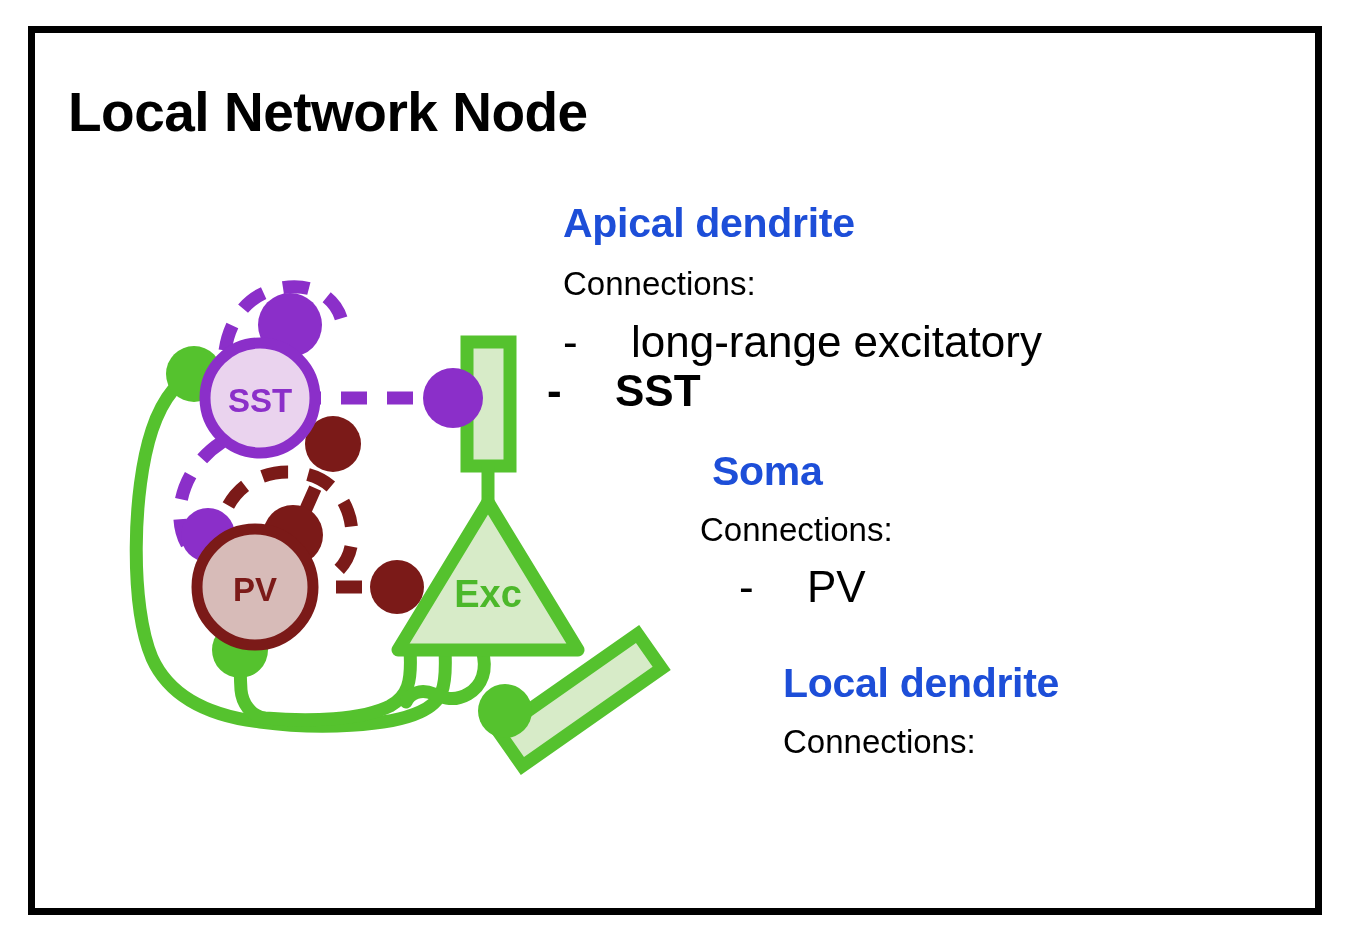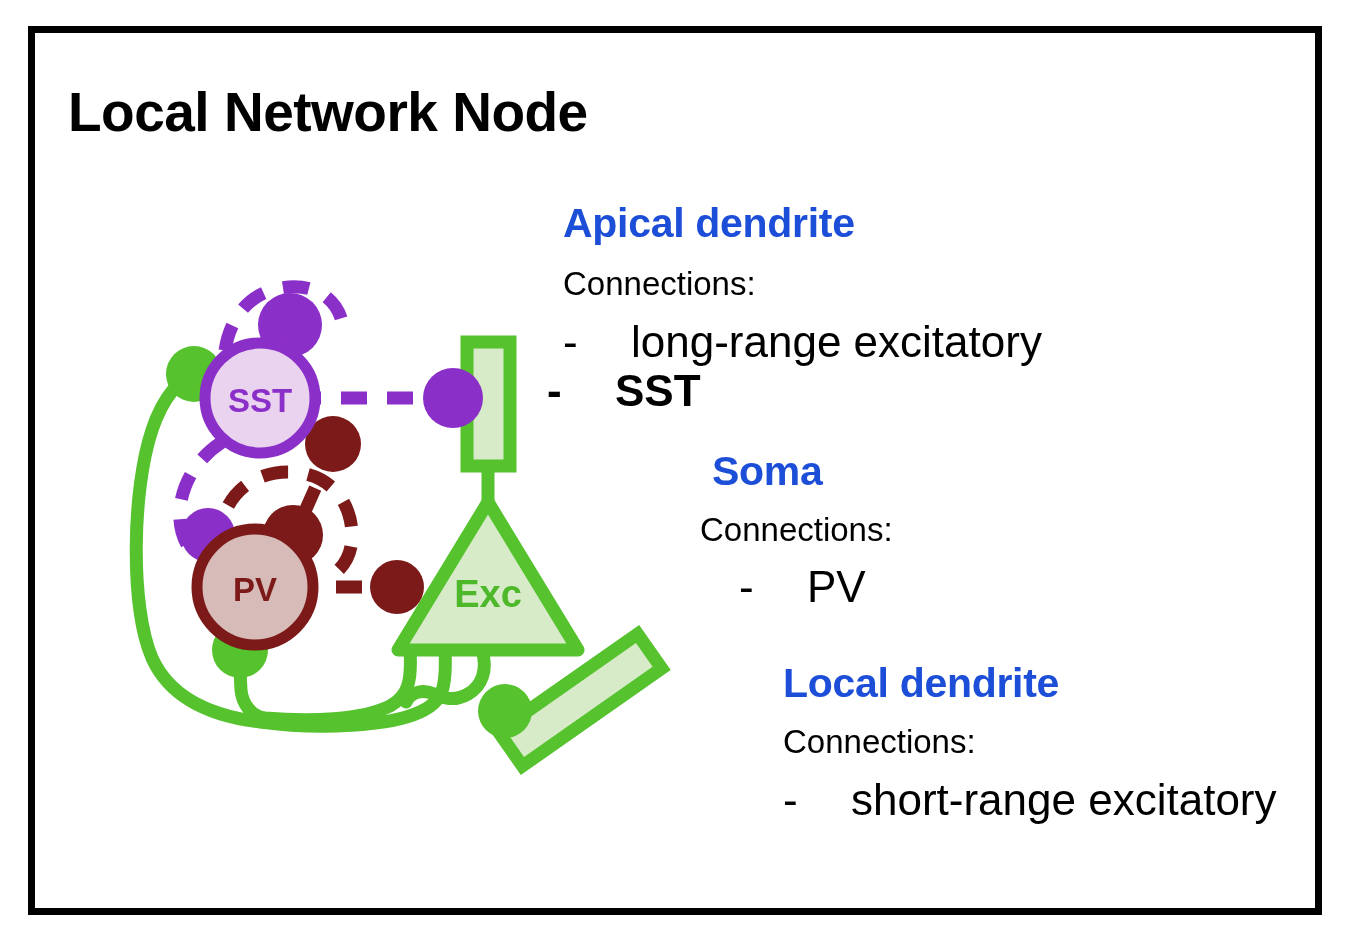--- a/index.html
+++ b/index.html
@@ -104,23 +104,20 @@
   </div>
 
   <div class="sec-head" id="soma-head">Soma</div>
   <div class="sec-sub" id="soma-sub">Connections:</div>
   <div class="sec-item" id="soma-i0">
     <span class="dash">-</span><span>PV</span>
   </div>
 
   <div class="sec-head" id="basal-head">Local dendrite</div>
   <div class="sec-sub" id="basal-sub">Connections:</div>
-  <div class="sec-item" id="basal-i0">
-    <span class="dash">-</span><span>short-range excitatory</span>
-  </div>
 
   <div id="diagram">
     <svg width="680" height="530" viewBox="0 0 680 530" xmlns="http://www.w3.org/2000/svg">
 
       <g>
 
         <path d="M 355 400 C 357 440 352 452 330 462 C 300 476 230 480 170 472
                  C 120 466 80 448 62 408 C 40 356 42 240 62 180 C 74 144 92 128 104 124" fill="none" stroke="#55C22E" stroke-width="13" stroke-linecap="round"></path>
 
         <path d="M 320 400 C 322 432 318 446 300 456 C 272 470 220 472 175 468

